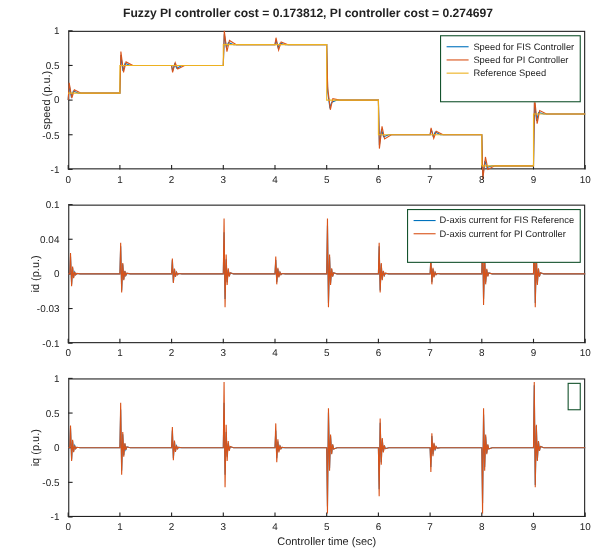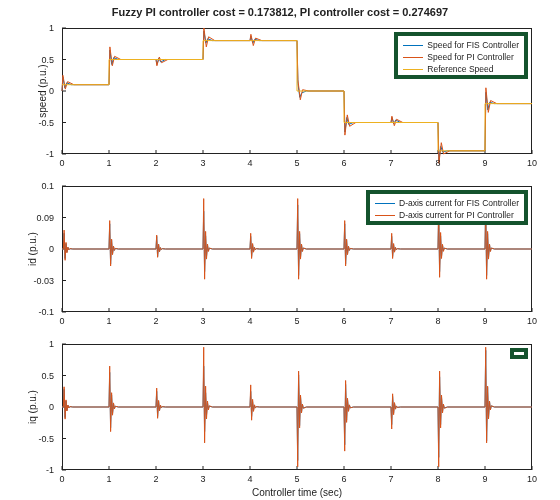--- a/index.html
+++ b/index.html
@@ -8,21 +8,21 @@
   .subplot{position:absolute;left:62px;right:28px}
   .sp1{top:28px;height:126px}
   .sp2{top:186px;height:126px}
   .sp3{top:344px;height:126px}
   .axes{position:absolute;inset:0;border:1px solid #222;background:#fff}
   svg{position:absolute;inset:0;overflow:visible}
   .ylabel{position:absolute;left:-46px;top:50%;transform:translateY(-50%) rotate(-90deg);transform-origin:center;font-size:10px;white-space:nowrap}
   .xlabel{position:absolute;left:0;right:0;bottom:-28px;text-align:center;font-size:10px}
   .tick-x{position:absolute;bottom:-14px;transform:translateX(-50%);font-size:9px}
   .tick-y{position:absolute;left:-8px;transform:translate(-100%,-50%);font-size:9px;text-align:right}
-  .legend{position:absolute;background:#fff;border:4px solid #14532d;padding:3px 5px 0 5px;font-size:8.5px;line-height:12px}
+  .legend{position:absolute;background:#fff;border:1px solid #14532d;padding:3px 5px 20px 5px;font-size:8.5px;line-height:12px}
   .legend-row{display:flex;align-items:center;gap:4px;white-space:nowrap}
   .swatch{width:20px;height:0;border-top:1.5px solid}
   .c-blue{border-color:#0072BD}
   .c-red{border-color:#D95319}
   .c-yel{border-color:#EDB120}
   path.s-blue{stroke:#0072BD}
   path.s-red{stroke:#D95319}
   path.s-yel{stroke:#EDB120}
   path.line{fill:none;stroke-width:1}
 </style>
@@ -107,42 +107,42 @@
         <line y1="63" y2="63" x1="0" x2="4" stroke="#222"></line>
         <line y1="31.499999999999986" y2="31.499999999999986" x1="0" x2="4" stroke="#222"></line>
         <line y1="0" y2="0" x1="0" x2="4" stroke="#222"></line>
         <path d="M0.0 63.0 L1.4 63.0 L2.1 47.3 L3.1 72.5 L4.0 57.5 L4.9 66.2 L5.9 61.4 L6.8 63.8 L7.8 62.7 L10.8 63.0 L47.0 63.0 L47.7 37.8 L48.6 78.1 L49.6 54.2 L50.5 68.0 L51.5 60.5 L52.4 64.3 L53.3 62.5 L56.4 63.0 L94.0 63.0 L94.7 50.4 L95.6 70.6 L96.6 58.6 L97.5 65.5 L98.5 61.7 L99.4 63.6 L100.3 62.7 L103.4 63.0 L141.0 63.0 L141.7 25.2 L142.6 85.7 L143.6 49.8 L144.5 70.6 L145.5 59.2 L146.4 64.9 L147.3 62.2 L150.4 63.0 L188.0 63.0 L188.7 50.4 L189.6 70.6 L190.6 58.6 L191.5 65.5 L192.5 61.7 L193.4 63.6 L194.3 62.7 L197.4 63.0 L235.0 63.0 L235.7 18.9 L236.6 89.5 L237.6 47.6 L238.5 71.8 L239.5 58.6 L240.4 65.2 L241.3 62.1 L244.4 63.0 L282.0 63.0 L282.7 37.8 L283.6 78.1 L284.6 54.2 L285.5 68.0 L286.5 60.5 L287.4 64.3 L288.3 62.5 L291.4 63.0 L329.0 63.0 L329.7 50.4 L330.6 70.6 L331.6 58.6 L332.5 65.5 L333.5 61.7 L334.4 63.6 L335.3 62.7 L338.4 63.0 L376.0 63.0 L376.7 25.2 L377.6 85.7 L378.6 49.8 L379.5 70.6 L380.5 59.2 L381.4 64.9 L382.3 62.2 L385.4 63.0 L423.0 63.0 L423.7 18.9 L424.6 89.5 L425.6 47.6 L426.5 71.8 L427.5 58.6 L428.4 65.2 L429.3 62.1 L432.4 63.0 L470.0 63.0 " class="line s-blue"></path>
         <path d="M0.0 63.0 L1.4 63.0 L2.1 44.1 L3.1 74.3 L4.0 56.4 L4.9 66.8 L5.9 61.1 L6.8 63.9 L7.8 62.6 L10.8 63.0 L47.0 63.0 L47.7 34.6 L48.6 80.0 L49.6 53.1 L50.5 68.7 L51.5 60.2 L52.4 64.4 L53.3 62.4 L56.4 63.0 L94.0 63.0 L94.7 49.1 L95.6 71.3 L96.6 58.1 L97.5 65.8 L98.5 61.6 L99.4 63.7 L100.3 62.7 L103.4 63.0 L141.0 63.0 L141.7 12.6 L142.6 93.2 L143.6 45.4 L144.5 73.1 L145.5 58.0 L146.4 65.5 L147.3 62.0 L150.4 63.0 L188.0 63.0 L188.7 47.3 L189.6 72.5 L190.6 57.5 L191.5 66.2 L192.5 61.4 L193.4 63.8 L194.3 62.7 L197.4 63.0 L235.0 63.0 L235.7 12.6 L236.6 93.2 L237.6 45.4 L238.5 73.1 L239.5 58.0 L240.4 65.5 L241.3 62.0 L244.4 63.0 L282.0 63.0 L282.7 34.6 L283.6 80.0 L284.6 53.1 L285.5 68.7 L286.5 60.2 L287.4 64.4 L288.3 62.4 L291.4 63.0 L329.0 63.0 L329.7 47.3 L330.6 72.5 L331.6 57.5 L332.5 66.2 L333.5 61.4 L334.4 63.8 L335.3 62.7 L338.4 63.0 L376.0 63.0 L376.7 15.8 L377.6 91.3 L378.6 46.5 L379.5 72.5 L380.5 58.3 L381.4 65.4 L382.3 62.1 L385.4 63.0 L423.0 63.0 L423.7 12.6 L424.6 93.2 L425.6 45.4 L426.5 73.1 L427.5 58.0 L428.4 65.5 L429.3 62.0 L432.4 63.0 L470.0 63.0 " class="line s-red"></path>
       </svg>
     <div class="ylabel">id (p.u.)</div>
     <div class="legend" style="top:4px;right:4px">
       <div class="legend-row">
           <span class="swatch c-blue"></span>
-          <span>D-axis current for FIS Controller</span>
+          <span>D-axis current for FIS Reference</span>
         </div>
       <div class="legend-row">
           <span class="swatch c-red"></span>
           <span>D-axis current for PI Controller</span>
         </div>
     </div>
   <div class="tick-x" style="left: 0%;">0</div>
       <div class="tick-x" style="left: 10%;">1</div>
       <div class="tick-x" style="left: 20%;">2</div>
       <div class="tick-x" style="left: 30%;">3</div>
       <div class="tick-x" style="left: 40%;">4</div>
       <div class="tick-x" style="left: 50%;">5</div>
       <div class="tick-x" style="left: 60%;">6</div>
       <div class="tick-x" style="left: 70%;">7</div>
       <div class="tick-x" style="left: 80%;">8</div>
       <div class="tick-x" style="left: 90%;">9</div>
       <div class="tick-x" style="left: 100%;">10</div>
       <div class="tick-y" style="top: 100%;">-0.1</div>
       <div class="tick-y" style="top: 75%;">-0.03</div>
       <div class="tick-y" style="top: 50%;">0</div>
-      <div class="tick-y" style="top: 25%;">0.09</div>
+      <div class="tick-y" style="top: 25%;">0.04</div>
       <div class="tick-y" style="top: 0%;">0.1</div>
     </div>
 
   <div class="subplot sp3">
     <div class="axes"></div>
     <svg viewBox="0 0 470 126" preserveAspectRatio="none">
         <line x1="0" x2="0" y1="126" y2="122" stroke="#222"></line>
         <line x1="47" x2="47" y1="126" y2="122" stroke="#222"></line>
         <line x1="94" x2="94" y1="126" y2="122" stroke="#222"></line>
         <line x1="141" x2="141" y1="126" y2="122" stroke="#222"></line>

